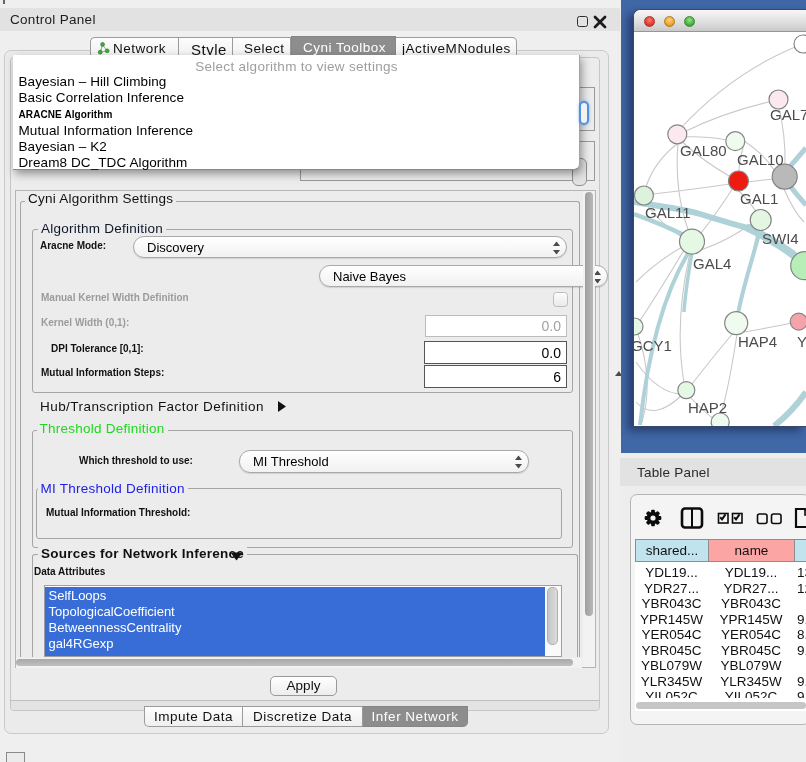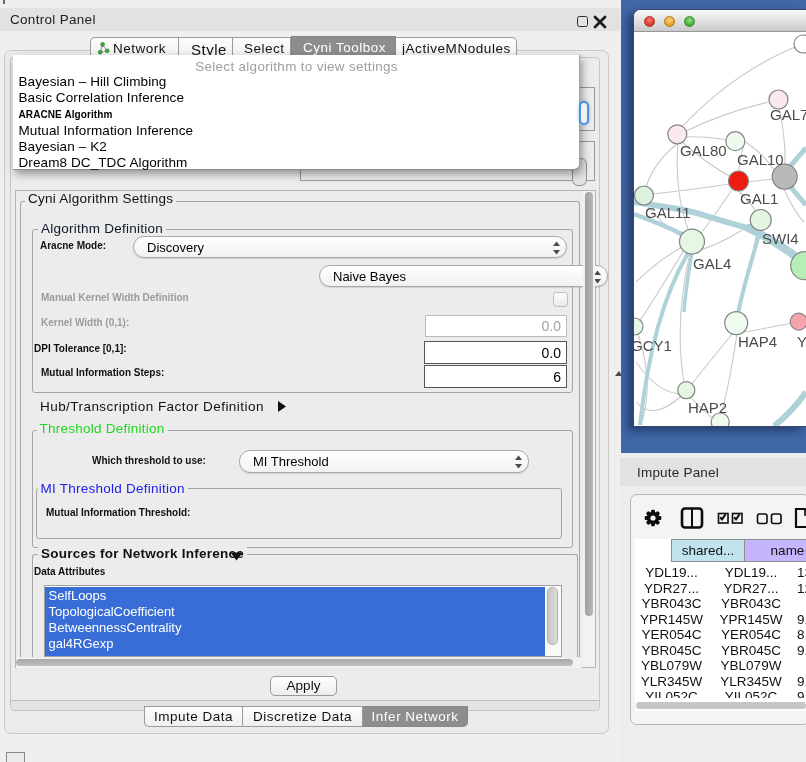--- a/index.html
+++ b/index.html
@@ -75,35 +75,35 @@
         <path d="M4.5 13.5 L8 9 L1 9 Z" fill="#4a4a4a"></path>
       </svg>
 </div>
 
 <div class="abs b" style="left:41px;top:292px;color:#9b9b9b;">Manual Kernel Width Definition</div>
 <div class="abs" style="left:553px;top:292px;width:15px;height:15px;background:linear-gradient(#fdfdfd,#e9e9e9);border:1px solid #bdbdbd;border-radius:3.5px;"></div>
 
 <div class="abs b" style="left:41px;top:317px;color:#9b9b9b;">Kernel Width (0,1):</div>
 <div class="tfield" style="left:425px;top:315px;width:142px;height:22px;border:1px solid #bcbcbc;color:#a2a2a2;padding:2px 5px 0 0;">0.0</div>
 
-<div class="abs b" style="left:34px;top:343px;">DPI Tolerance [0,1]:</div>
+<div class="abs b" style="left:51px;top:343px;">DPI Tolerance [0,1]:</div>
 <div class="tfield" style="left:424px;top:341px;width:143px;height:23px;border:1px solid #555;color:#000;padding:2.5px 5px 0 0;">0.0</div>
 
 <div class="abs b" style="left:41px;top:367px;">Mutual Information Steps:</div>
 <div class="tfield" style="left:424px;top:365px;width:143px;height:23px;border:1px solid #555;color:#000;padding:2.5px 5px 0 0;">6</div>
 
 <div class="abs" style="left:40px;top:399px;font-size:13.5px;letter-spacing:0.45px;">Hub/Transcription Factor Definition</div>
 <svg class="abs" style="left:277px;top:400px;" width="10" height="13" viewBox="0 0 10 13">
       <path d="M1 1 L9 6.5 L1 12 Z" fill="#111"></path>
     </svg>
 
 <div class="groupbox" style="left:32px;top:429.5px;width:541px;height:118px;"></div>
 <div class="grouplabel" style="left:36.5px;top:421.5px;color:#1cd91c;">Threshold Definition</div>
 
-<div class="abs b" style="left:92px;top:455px;">Which threshold to use:</div>
+<div class="abs b" style="left:79px;top:455px;">Which threshold to use:</div>
 <div class="combo" style="left:239px;top:450px;width:290px;height:23px;">
   <div class="ctext">MI Threshold</div>
   <svg class="carrows" width="9" height="14" viewBox="0 0 9 14">
         <path d="M4.5 0.5 L8 5 L1 5 Z" fill="#4a4a4a"></path>
         <path d="M4.5 13.5 L8 9 L1 9 Z" fill="#4a4a4a"></path>
       </svg>
 </div>
 
 <div class="groupbox" style="left:36px;top:488px;width:526px;height:51px;"></div>
 <div class="grouplabel" style="left:37.5px;top:481.5px;color:#2020e8;">MI Threshold Definition</div>
@@ -225,21 +225,21 @@
   <text x="59" y="237">GAL4</text>
   <text x="104" y="315">HAP4</text>
   <text x="163" y="315">Y</text>
   <text x="-3" y="319">GCY1</text>
   <text x="54" y="381">HAP2</text>
 </g>
 </svg>
 
 <div class="abs" style="left:620px;top:453px;width:186px;height:309px;background:#ededed;"></div>
 <div class="abs" style="left:620px;top:458px;width:186px;height:28px;background:#e2e2e2;"></div>
-<div class="abs" style="left:637px;top:465px;font-size:13.5px;color:#2a2a2a;letter-spacing:0.2px;">Impute Panel</div>
+<div class="abs" style="left:637px;top:465px;font-size:13.5px;color:#2a2a2a;letter-spacing:0.2px;">Table Panel</div>
 
 <div class="abs" style="left:630px;top:494px;width:180px;height:231px;background:#f4f4f4;border:1.5px solid #b5b5b5;border-radius:7px;"></div>
 
 <svg class="abs" style="left:643px;top:506px;" width="170" height="24" viewBox="0 0 170 24">
   <g transform="translate(10,12)">
     <g fill="#0c0c0c">
       <rect x="-1.9" y="-8.3" width="3.8" height="16.6" rx="1"></rect>
       <rect x="-1.9" y="-8.3" width="3.8" height="16.6" rx="1" transform="rotate(45)"></rect>
       <rect x="-1.9" y="-8.3" width="3.8" height="16.6" rx="1" transform="rotate(90)"></rect>
       <rect x="-1.9" y="-8.3" width="3.8" height="16.6" rx="1" transform="rotate(135)"></rect>
@@ -257,29 +257,29 @@
   </g>
   <g fill="#0c0c0c">
     <path d="M76.5 12 l2.6 3 4.2 -6 -1.6 -1.2 -2.8 4 -1 -1.2 Z"></path>
     <path d="M90.5 12 l2.6 3 4.2 -6 -1.6 -1.2 -2.8 4 -1 -1.2 Z"></path>
   </g>
   <path d="M153 3 h9 l6 6 v12 h-15 Z" fill="none" stroke="#0c0c0c" stroke-width="2.2"></path>
   <path d="M162 3 v6 h6" fill="none" stroke="#0c0c0c" stroke-width="1.6"></path>
 </svg>
 
 <style>
-.hcell { position:absolute; top:539px; height:23px; border:1px solid #8d8d8d; border-right:none; text-align:center; font-size:13.5px; line-height:22px; color:#111;margin-left:36px; }
+.hcell { position:absolute; top:539px; height:23px; border:1px solid #8d8d8d; border-right:none; text-align:center; font-size:13.5px; line-height:22px; color:#111; }
 .trow { position:absolute; width:171px; height:15.45px; }
 .tc1 { position:absolute; left:0; width:73px; text-align:center; font-size:13.5px; }
 .tc2 { position:absolute; left:73px; width:86px; text-align:center; font-size:13.5px; }
 .tc3 { position:absolute; left:162px; width:30px; text-align:left; font-size:13.5px; }
 </style>
 <div class="abs" style="left:635px;top:539px;width:171px;height:172px;background:#fff;"></div>
 <div class="hcell" style="left:635px;width:73px;background:#c1e3ee;">shared...</div>
-<div class="hcell" style="left:708px;width:86px;background:#c4b5fd;">name</div>
+<div class="hcell" style="left:708px;width:86px;background:#fca5a5;">name</div>
 <div class="hcell" style="left:794px;width:12px;background:#c1e3ee;"></div>
 <div class="abs" style="left:635px;top:562px;width:171px;height:136px;overflow:hidden;">
   <div class="trow" style="top:3px;">
         <span class="tc1">YDL19...</span>
         <span class="tc2">YDL19...</span>
         <span class="tc3">13</span>
       </div>
   <div class="trow" style="top:18.5px;">
         <span class="tc1">YDR27...</span>
         <span class="tc2">YDR27...</span>

